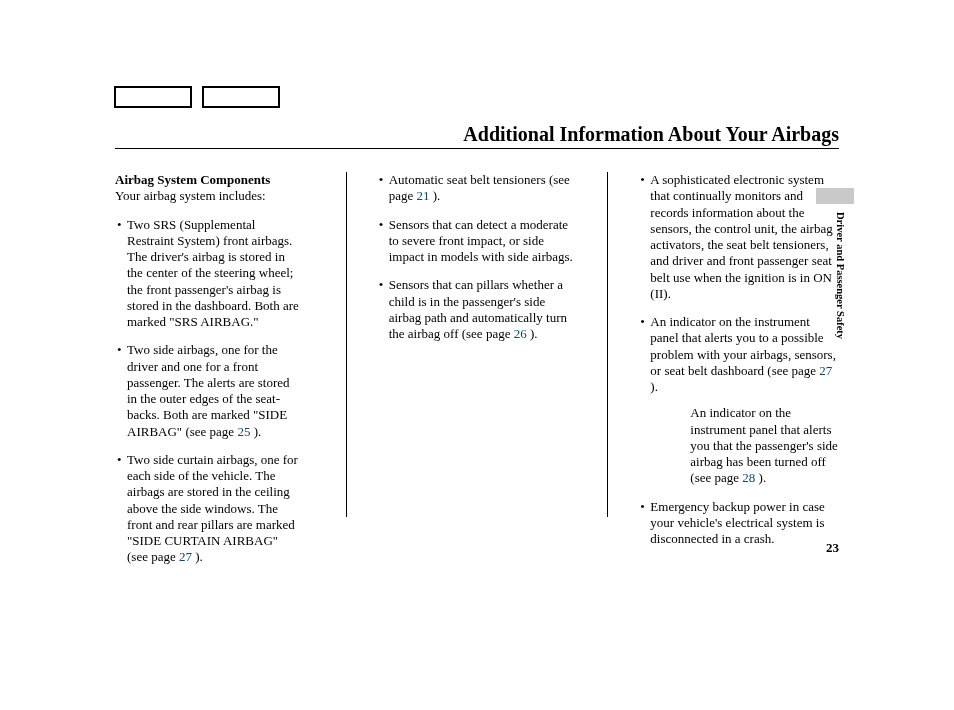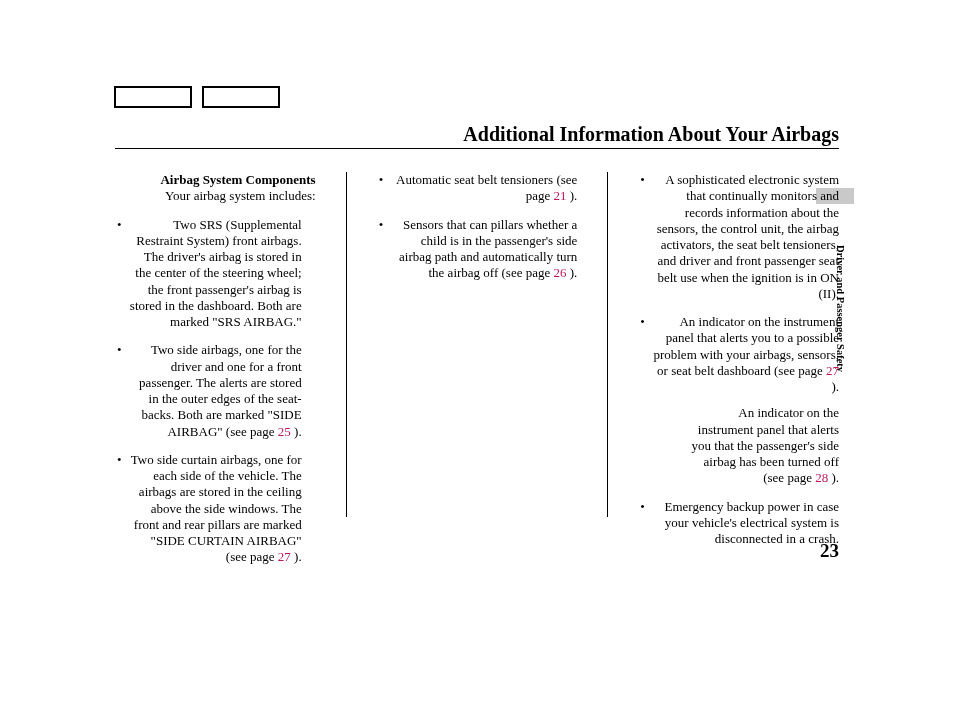--- a/index.html
+++ b/index.html
@@ -9,21 +9,20 @@
     height: 710px;
     background: #ffffff;
     font-family: "Times New Roman", Times, serif;
     color: #000;
   }
   .page {
     position: relative;
     width: 954px;
     height: 594px;
     box-sizing: border-box;
-    text-align: right;
   }
   .nav-boxes {
     position: absolute;
     left: 114px;
     top: 86px;
     display: flex;
     gap: 10px;
   }
   .nav-box {
     width: 78px;
@@ -102,21 +101,21 @@
     position: absolute;
     left: -10px;
     top: 0;
     font-size: 13px;
   }
   .follow-para {
     margin-top: 10px;
     margin-left: 40px;
   }
   .ref {
-    color: #be185d;
+    color: #0c4a6e;
   }
   .side-tab {
     position: absolute;
     right: 100px;
     top: 188px;
     width: 38px;
     height: 16px;
     background: #c9c9c9;
   }
   .side-label {
@@ -128,21 +127,21 @@
     font-size: 10.5px;
     font-weight: bold;
     writing-mode: vertical-rl;
     text-orientation: mixed;
     white-space: nowrap;
   }
   .page-num {
     position: absolute;
     right: 115px;
     top: 540px;
-    font-size: 19px;
+    font-size: 13px;
     font-weight: bold;
   }
 </style>
 </head>
 <body>
 
 <div class="page">
 
   <div class="nav-boxes">
     <div class="nav-box"></div>
@@ -174,20 +173,23 @@
     </div>
 
     <div class="col-sep"></div>
 
     <div class="col">
       <ul class="col-bullets">
         <li>
           <span>Automatic seat belt tensioners (see page </span><span class="ref">21</span><span> ).</span>
         </li>
         <li>
+          <span>Sensors that can detect a moderate to severe front impact, or side impact in models with side airbags.</span>
+        </li>
+        <li>
           <span>Sensors that can pillars whether a child is in the passenger's side airbag path and automatically turn the airbag off (see page </span><span class="ref">26</span><span> ).</span>
         </li>
       </ul>
     </div>
 
     <div class="col-sep"></div>
 
     <div class="col">
       <ul class="col-bullets">
         <li>

